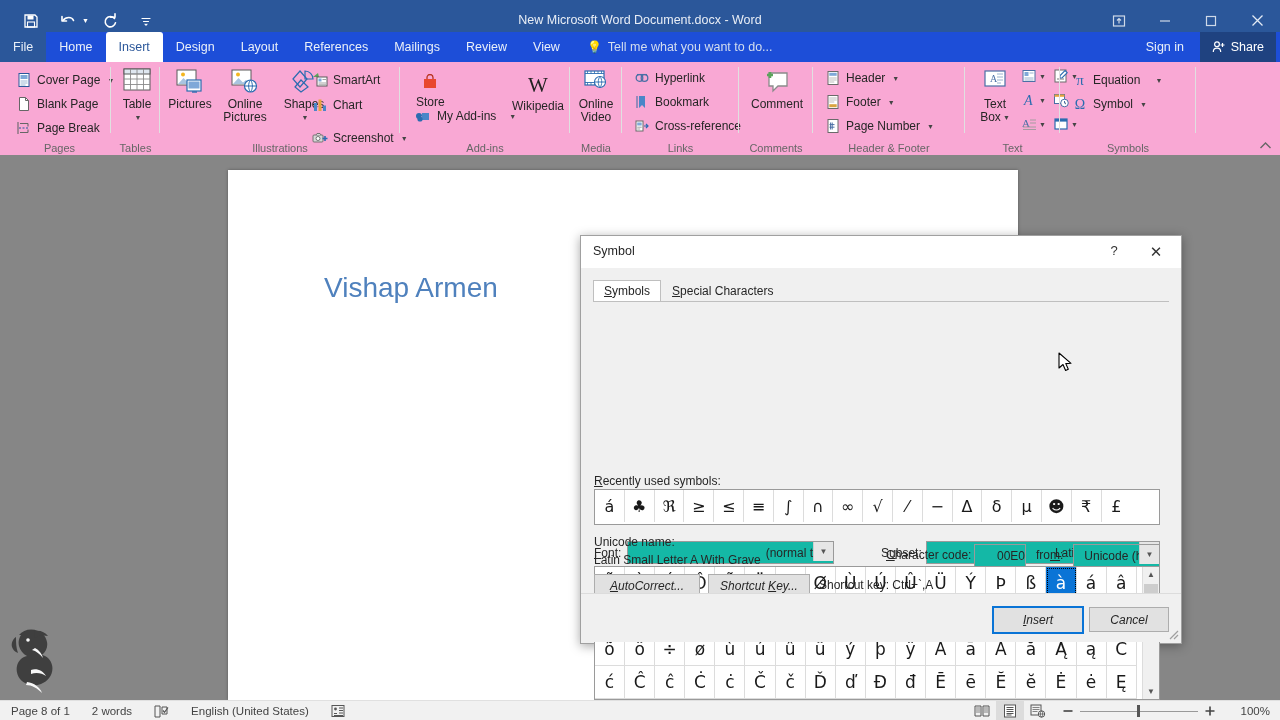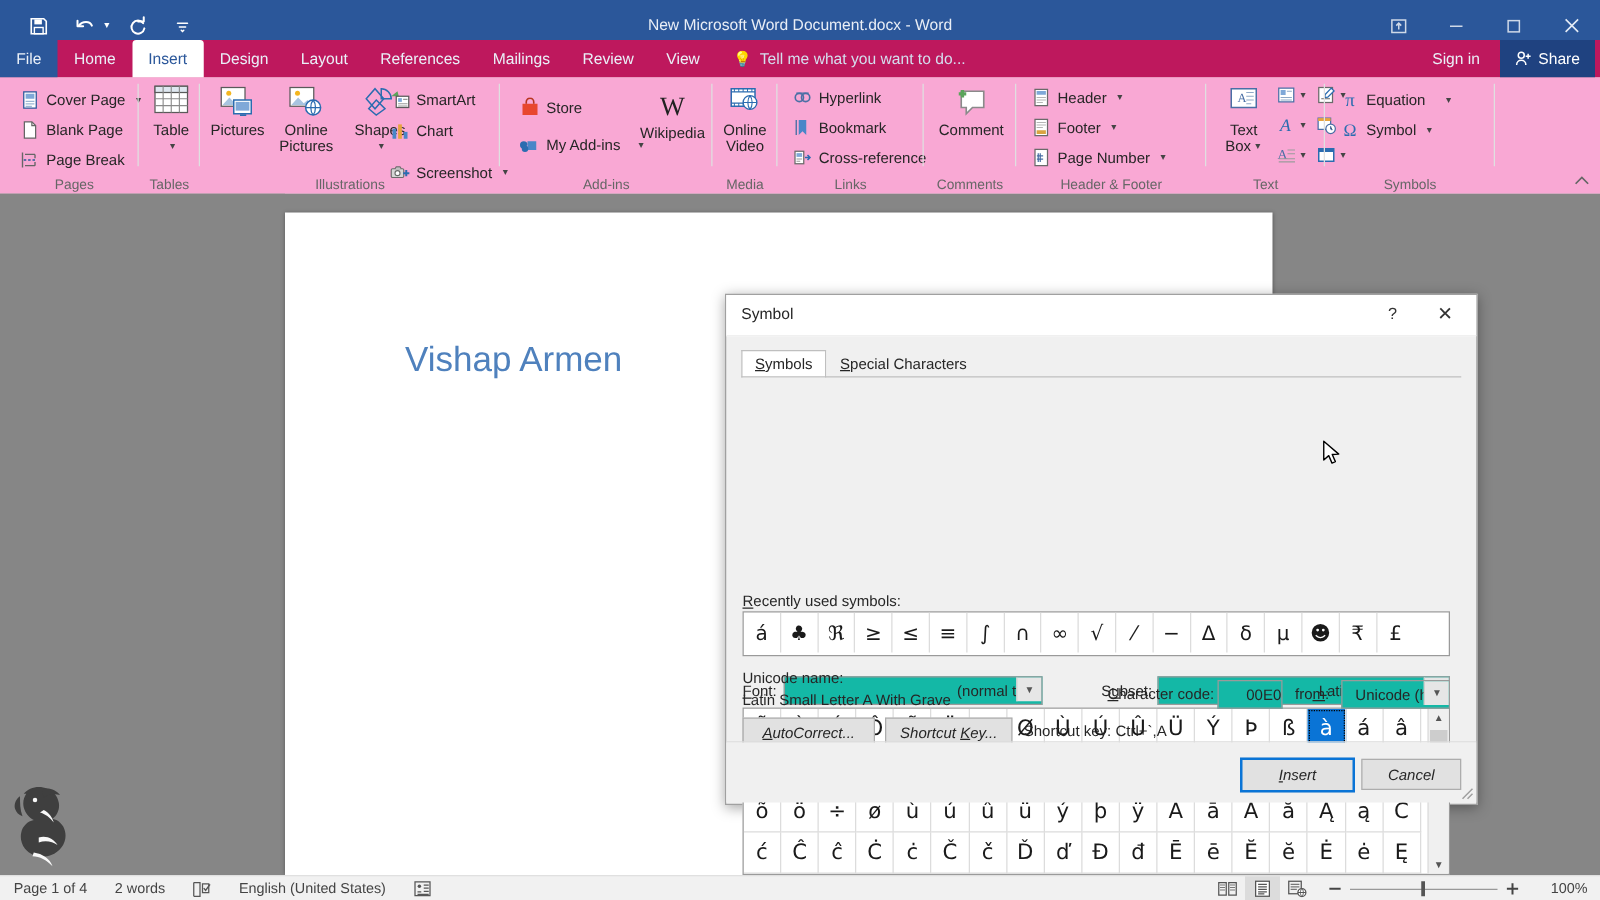--- a/index.html
+++ b/index.html
@@ -28,21 +28,21 @@
     position:absolute;left:0;top:0;width:1280px;height:41px;
     line-height:41px;text-align:center;color:#e9eef6;font-size:12.5px;
   }
   .win-ctrls{position:absolute;right:0;top:0;height:41px;display:flex;align-items:center;}
   .win-btn{width:46px;height:41px;display:flex;align-items:center;justify-content:center;color:#cfd9e8;}
   .win-btn.close{color:#e4ebf5;}
 
   
   .tabstrip{
     position:absolute;left:0;top:32px;width:1280px;height:30px;
-    background:#be185d;display:flex;align-items:flex-end;
+    background:#1d4ed8;display:flex;align-items:flex-end;
   }
   .tab{
     height:30px;line-height:30px;padding:0 13px;color:#eaf0f8;font-size:12.5px;
     cursor:default;white-space:nowrap;
   }
   .tab.file{background:#2b579a;}
   .tab.active{background:#fff;color:#2b579a;border-top-left-radius:3px;border-top-right-radius:3px;}
   .tellme{
     display:flex;align-items:center;gap:6px;color:#d4deee;height:30px;line-height:30px;
     padding-left:14px;font-size:12.5px;
@@ -373,21 +373,21 @@
               <path d="M13 6v5M10.5 8.5h5" stroke="#2b6cb0" stroke-width="1.6"></path>
             </svg></span>
         <span>Screenshot</span>
         <span class="caret">▼</span>
       </div>
       <div class="glabel">Illustrations</div>
       <div class="sep"></div>
     </div>
 
     <div class="rgroup" style="left:400px;width:170px;">
-      <div class="btn-small" style="position:absolute;left:12px;top:12px;">
+      <div class="btn-small" style="position:absolute;left:12px;top:12px;flex-direction:column;">
         <span class="ico16"><svg width="16" height="16" viewBox="0 0 16 16">
               <rect x="2" y="5" width="12" height="9" fill="#e8472f"></rect>
               <path d="M5 5V3.5a3 3 0 0 1 6 0V5" fill="none" stroke="#b8341f" stroke-width="1.3"></path>
             </svg></span>
         <span>Store</span>
       </div>
       <div class="btn-small" style="position:absolute;left:12px;top:42px;">
         <span class="ico16"><svg width="16" height="16" viewBox="0 0 16 16">
               <path d="M3 11a3 3 0 1 1 3-3" fill="#2b6cb0"></path>
               <path d="M6 5h7v7H6z" fill="#4a86c8"></path>
@@ -605,21 +605,21 @@
           <circle cx="23" cy="15" r="1.8"></circle>
           <path d="M30 23c4 2 7 6 8 10-3-4-7-7-11-8z"></path>
           <path d="M26 45c6-2 12 1 15 6-4-3-10-4-15-2z"></path>
           <path d="M22 57c7 1 13 5 15 11-5-5-10-8-16-8z"></path>
         </g>
       </svg>
     </div>
   </div>
 
   <div class="statusbar">
-    <div class="sb-item">Page 1 of 4</div>
+    <div class="sb-item">Page 8 of 1</div>
     <div class="sb-item">2 words</div>
     <div class="sb-item">
       <svg width="15" height="13" viewBox="0 0 15 13">
           <path d="M1 1v11M1 1h5v11H1" fill="none" stroke="#555" stroke-width="1"></path>
           <path d="M8 2h5v7H8z" fill="none" stroke="#555" stroke-width="1"></path>
           <path d="M9 5.5l1.5 1.8L14 2.5" fill="none" stroke="#555" stroke-width="1.2"></path>
         </svg>
     </div>
     <div class="sb-item">English (United States)</div>
     <div class="sb-item">

